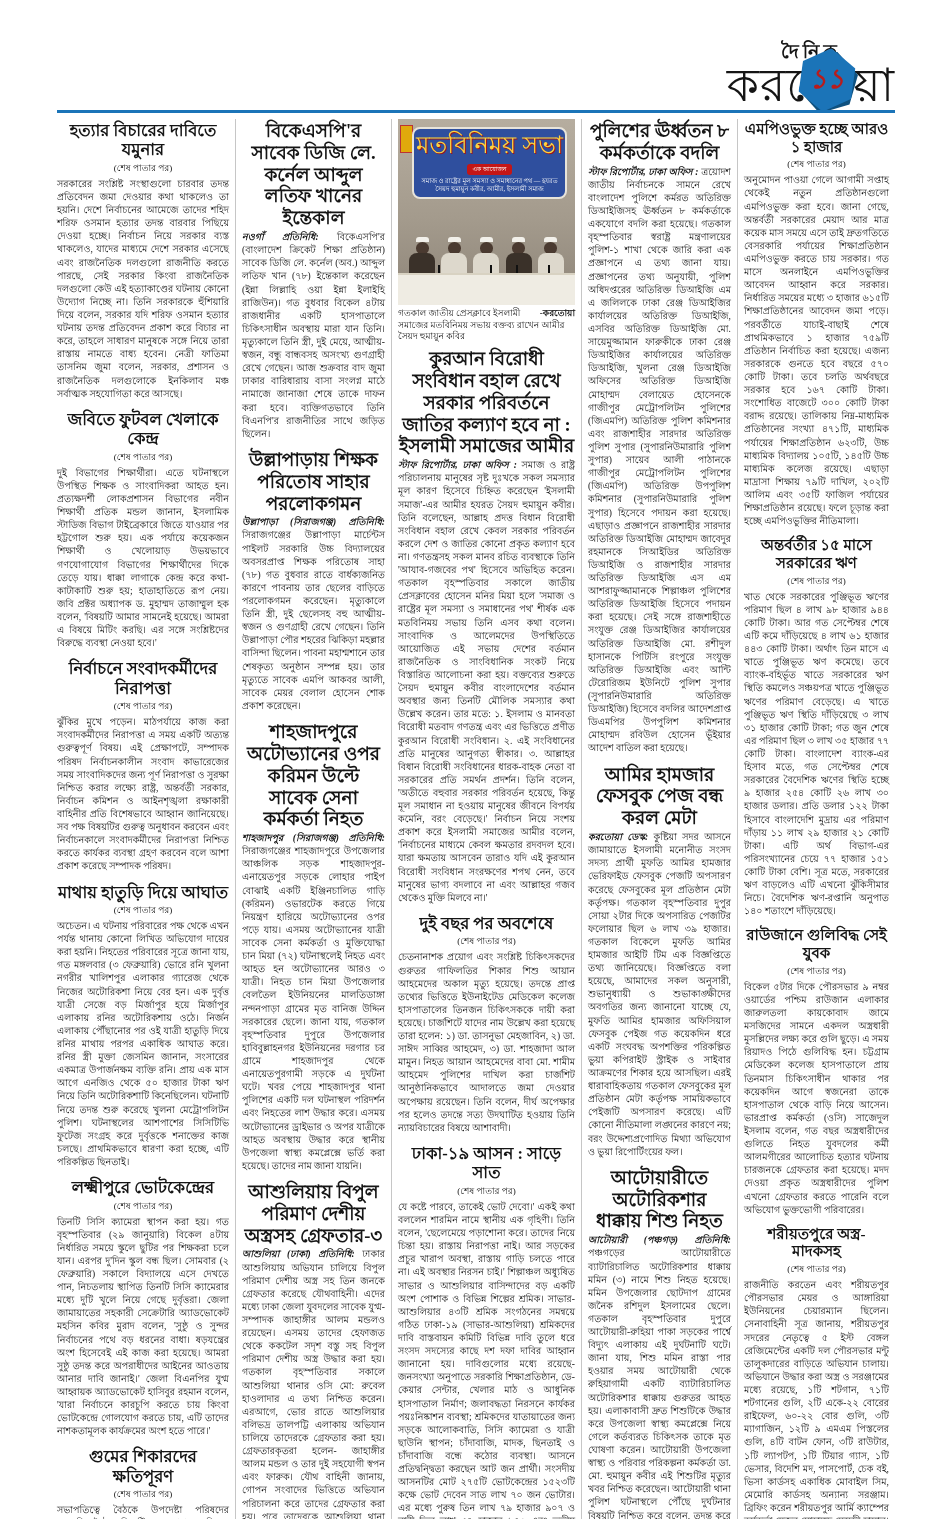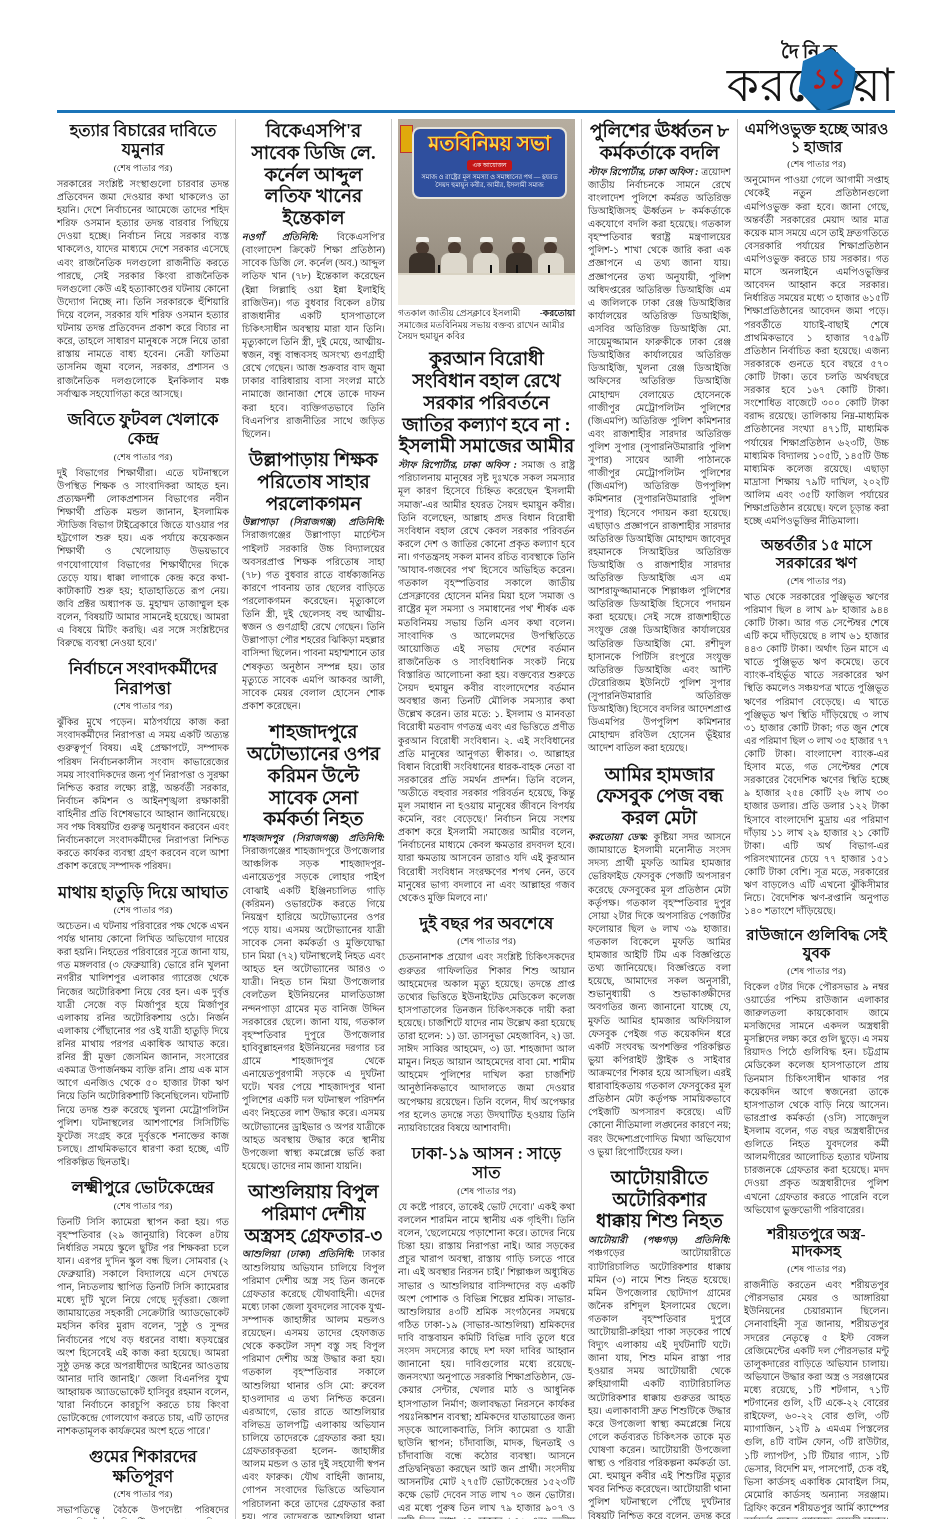--- a/index.html
+++ b/index.html
@@ -30,21 +30,21 @@
   .article{margin-bottom:9px;}
   .headline{text-align:center;font-weight:bold;line-height:1.18;margin:2px 0 1px;}
   .h17{font-size:16.5px;} .h19{font-size:18.5px;} .h15{font-size:15px;}
   .cont{text-align:center;font-size:9px;margin-bottom:2px;}
   .body{font-size:9.5px;line-height:1.38;text-align:justify;}
   .byline{font-weight:bold;font-style:italic;}
   
   .photo{position:relative;height:186px;background:linear-gradient(#b6ad9f,#a39a8c 55%,#8d8478);overflow:hidden;margin-bottom:3px;}
   .photo-banner{position:absolute;top:8px;left:14px;right:8px;height:72px;background:#2f4f9e;
                 border:2px solid #e8e4da;border-radius:8px;color:#fff;text-align:center;padding:4px 2px;box-sizing:border-box;}
-  .banner-title{font-size:20px;font-weight:bold;color:#ffd23d;text-shadow:1px 1px 0 #a31414;line-height:1;}
+  .banner-title{font-size:24px;font-weight:normal;color:#ffd23d;text-shadow:1px 1px 0 #a31414;line-height:1;}
   .banner-ribbon{display:inline-block;background:#c41616;color:#fff;font-size:6px;border-radius:3px;padding:0 6px;margin:2px 0;}
   .banner-sub{font-size:6.5px;color:#ffffff;line-height:1.25;}
   .photo-logo{position:absolute;top:6px;left:2px;width:11px;height:26px;background:#e0a90c;border:1px solid #b33;}
   .photo-people{position:absolute;bottom:30px;left:0;right:0;display:flex;justify-content:space-around;padding:0 8px;}
   .fig{width:26px;display:flex;flex-direction:column;align-items:center;}
   .fig .cap{width:13px;height:5px;background:#f2f0ea;border-radius:3px 3px 0 0;}
   .fig .head{width:13px;height:12px;background:#4a3a30;border-radius:50% 50% 45% 45%;}
   .fig .torso{width:26px;height:22px;background:#3a3129;border-radius:8px 8px 0 0;margin-top:-1px;}
   .fig.white .torso{background:#ddd8cc;}
   .photo-table{position:absolute;bottom:0;left:0;right:0;height:30px;background:#efece3;border-top:2px solid #d8d2c2;}

